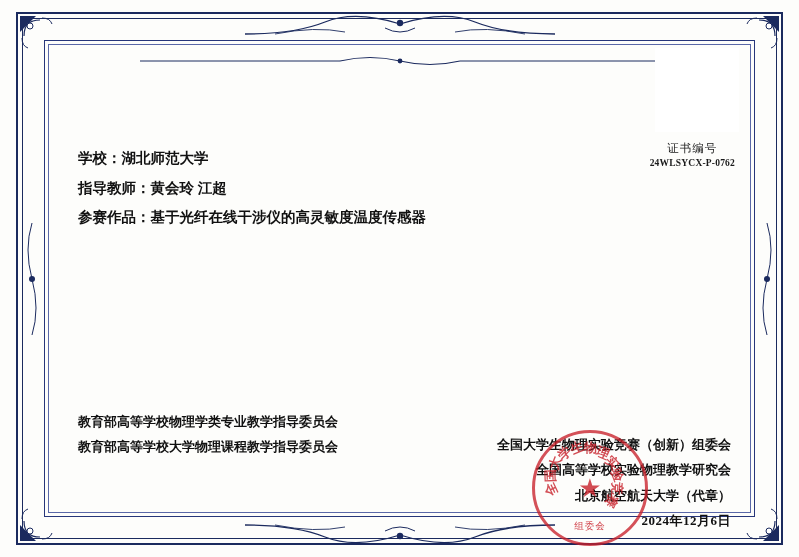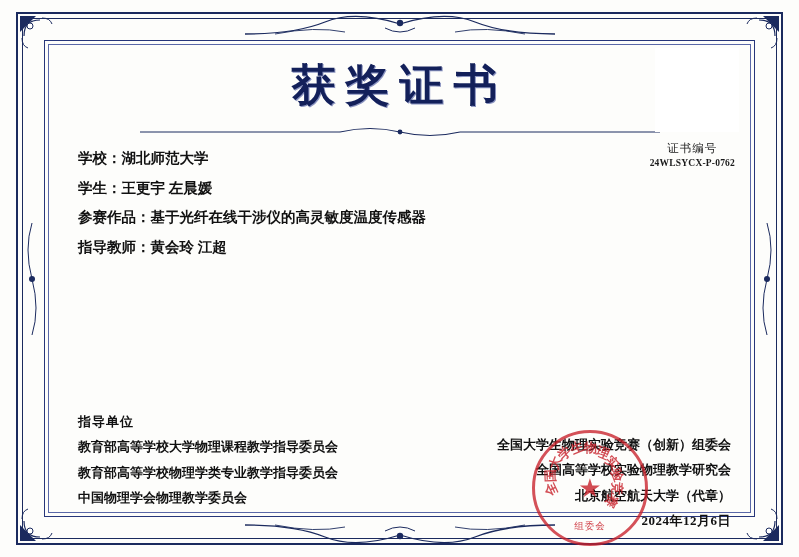--- a/index.html
+++ b/index.html
@@ -336,21 +336,20 @@
   </div>
   <div class="side-flourish right">
     <svg width="24" height="120" viewBox="0 0 24 120">
       <path d="M12 4 Q4 30 12 60 Q20 90 12 116" stroke="#1b2a5e" stroke-width="1" fill="none"></path>
       <circle cx="12" cy="60" r="3" fill="#1b2a5e"></circle>
     </svg>
   </div>
 
   <div class="content">
 
-    <div class="title">获奖证书</div>
 
     <div class="title-rule">
       <svg width="520" height="14" viewBox="0 0 520 14">
         <path d="M0 7 L200 7 M320 7 L520 7" stroke="#1b2a5e" stroke-width="1"></path>
         <path d="M200 7 Q230 0 260 7 Q290 14 320 7" stroke="#1b2a5e" stroke-width="1.1" fill="none"></path>
         <circle cx="260" cy="7" r="2.4" fill="#1b2a5e"></circle>
       </svg>
     </div>
 
     <div class="qr">
@@ -360,38 +359,33 @@
     <div class="cert-no">
       <div class="lbl">证书编号</div>
       <div class="val">24WLSYCX-P-0762</div>
     </div>
 
     <div class="fields">
       <div class="row">
         <span class="k">学校：</span><span class="v">湖北师范大学</span>
       </div>
       <div class="row">
-        <span class="k">学生：</span><span class="v">王更宇 左晨媛</span>
+        <span class="k">指导教师：</span><span class="v">黄会玲 江超</span>
       </div>
       <div class="row">
         <span class="k">参赛作品：</span><span class="v">基于光纤在线干涉仪的高灵敏度温度传感器</span>
       </div>
-      <div class="row">
-        <span class="k">指导教师：</span><span class="v">黄会玲 江超</span>
-      </div>
     </div>
 
 
 
 
     <div class="units-left">
-      <div class="head">指导单位</div>
+      <div>教育部高等学校物理学类专业教学指导委员会</div>
       <div>教育部高等学校大学物理课程教学指导委员会</div>
-      <div>教育部高等学校物理学类专业教学指导委员会</div>
-      <div>中国物理学会物理教学委员会</div>
     </div>
 
     <div class="units-right">
       <div>全国大学生物理实验竞赛（创新）组委会</div>
       <div>全国高等学校实验物理教学研究会</div>
       <div>北京航空航天大学（代章）</div>
       <div class="date">2024年12月6日</div>
     </div>
 
     <div class="seal">

